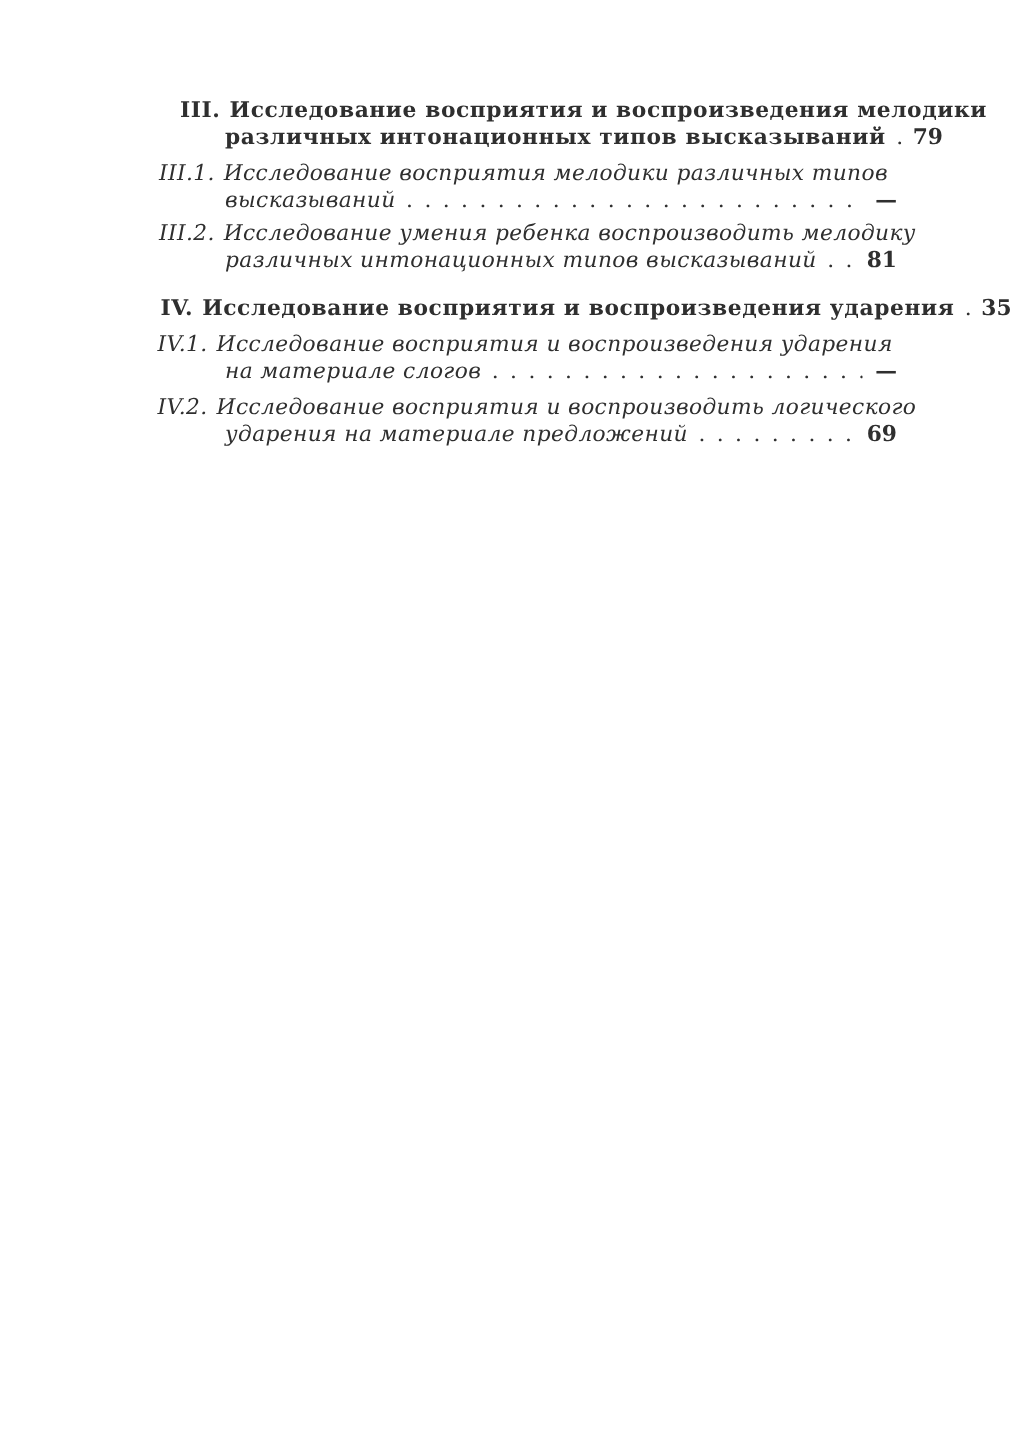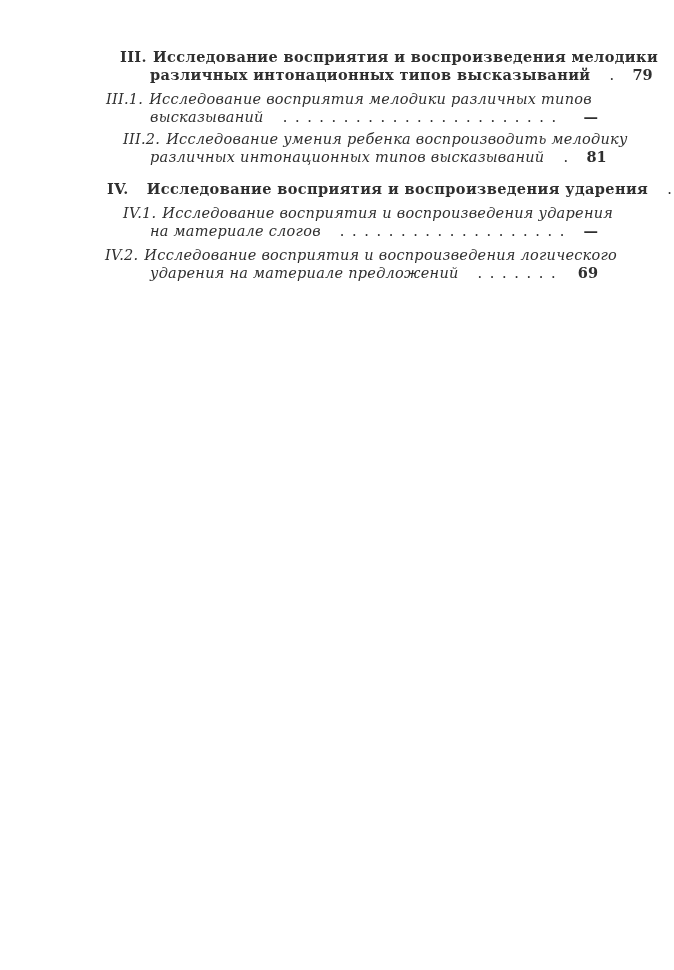--- a/index.html
+++ b/index.html
@@ -14,33 +14,32 @@
     font-family: "DejaVu Serif", "Liberation Serif", serif;
     color: #2f2f2f;
   }
   .page {
     width: 674px;
     height: 970px;
     background: #ffffff;
     box-sizing: border-box;
   }
   .toc {
-    padding: 48px 76px 0 105px; 
+    padding: 65px 76px 0 105px; 
   }
   .entry {
     font-size: 14.5px;
     line-height: 18px;
   }
   .entry .line {
     white-space: nowrap;
   }
   .entry .line.last {
     display: flex;
     align-items: flex-start;
-    gap: 12px;
   }
   .entry .line.last .wrap-indent {
     margin-left: 45px;      
     flex: 0 0 auto;
   }
   .entry.bold {
     font-weight: 700;
     letter-spacing: 0.4px;
   }
   .entry.italic {
@@ -69,23 +68,23 @@
     flex: 0 0 auto;
     font-style: normal;
     font-weight: 700;
     letter-spacing: 0;
     text-align: right;
     min-width: 16px;
   }
   
   .entry-iii  .line.first { margin-left: 15px; }
   .entry-iii1 .line.first { margin-left: 1px;  }
-  .entry-iii2 .line.first { margin-left: 18px;  }
+  .entry-iii2 .line.first { margin-left: 1px;  }
   .entry-iv   .line.first { margin-left: 2px;  }
-  .entry-iv1  .line.first { margin-left: 18px;    }
+  .entry-iv1  .line.first { margin-left: 0;    }
   .entry-iv2  .line.first { margin-left: 0;    }
   
   .entry-iii1 { margin-top: 6px;  }
   .entry-iii2 { margin-top: 4px;  }
   .entry-iv   { margin-top: 14px; }
   .entry-iv1  { margin-top: 6px;  }
   .entry-iv2  { margin-top: 6px;  }
 </style>
 </head>
 <body>
@@ -141,21 +140,21 @@
       </div>
       <div class="line last">
         <span class="wrap-indent">на материале слогов</span>
         <span class="leader"></span>
         <span class="pagenum">—</span>
       </div>
     </div>
 
     <div class="entry italic entry-iv2">
       <div class="line first">
-        <span class="label">IV.2.</span><span>Исследование восприятия и воспроизведения логического</span>
+        <span class="label">IV.2.</span><span>Исследование восприятия и воспроизводить логического</span>
       </div>
       <div class="line last">
         <span class="wrap-indent">ударения на материале предложений</span>
         <span class="leader"></span>
         <span class="pagenum">69</span>
       </div>
     </div>
 
   </div>
 </div>

